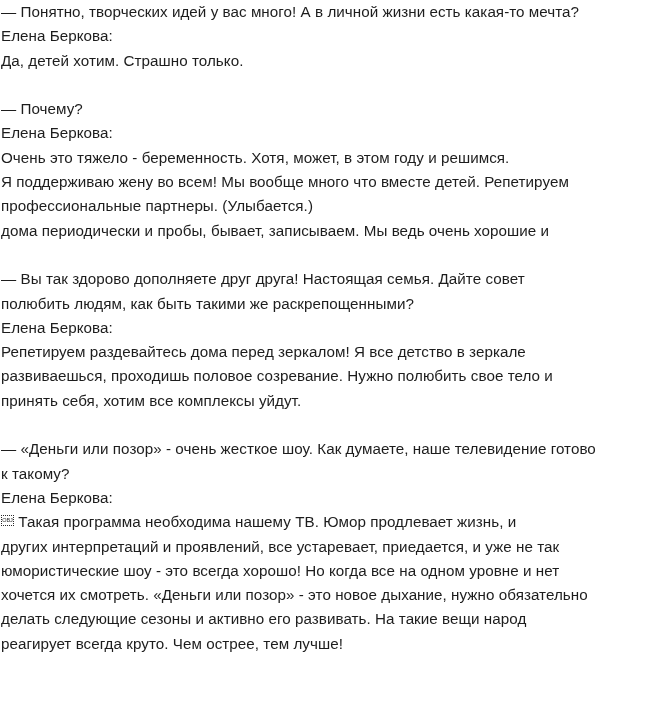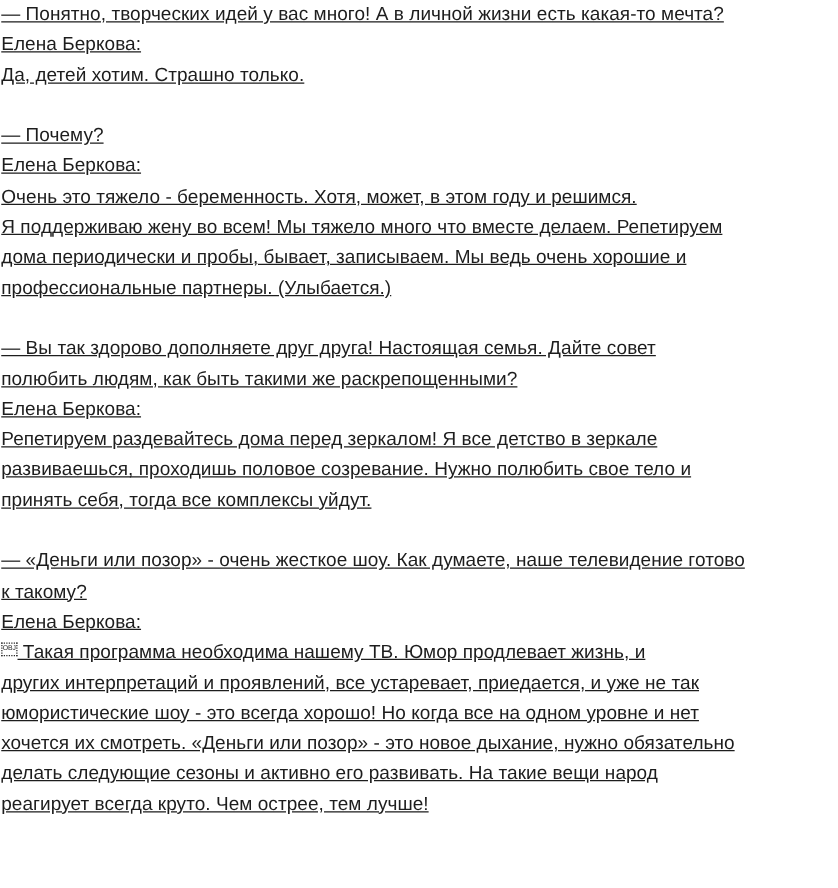--- a/index.html
+++ b/index.html
@@ -15,21 +15,20 @@
     font-family: "Liberation Sans", "DejaVu Sans", sans-serif;
   }
   .article {
     width: 583px;
     box-sizing: border-box;
     padding: 0 1px 0 1px;
     color: #1d1d1d;
     font-size: 15.2px;
     line-height: 24.3px;
     letter-spacing: 0.003em;
-    text-decoration: underline;
     -webkit-font-smoothing: antialiased;
   }
   .line {
     white-space: pre;
     display: block;
     height: 24.3px;
     overflow: visible;
   }
   .spacer {
     display: block;
@@ -56,30 +55,30 @@
 
 <div class="article">
   <div id="lines-container">
       <span class="line">— Понятно, творческих идей у вас много! А в личной жизни есть какая-то мечта?</span>
       <span class="line">Елена Беркова:</span>
       <span class="line">Да, детей хотим. Страшно только.</span>
       <span class="spacer"></span>
       <span class="line">— Почему?</span>
       <span class="line">Елена Беркова:</span>
       <span class="line">Очень это тяжело - беременность. Хотя, может, в этом году и решимся.</span>
-      <span class="line">Я поддерживаю жену во всем! Мы тяжело много что вместе делаем. Репетируем</span>
+      <span class="line">Я поддерживаю жену во всем! Мы вообще много что вместе детей. Репетируем</span>
+      <span class="line">профессиональные партнеры. (Улыбается.)</span>
       <span class="line">дома периодически и пробы, бывает, записываем. Мы ведь очень хорошие и</span>
-      <span class="line">профессиональные партнеры. (Улыбается.)</span>
       <span class="spacer"></span>
       <span class="line">— Вы так здорово дополняете друг друга! Настоящая семья. Дайте совет</span>
       <span class="line">полюбить людям, как быть такими же раскрепощенными?</span>
       <span class="line">Елена Беркова:</span>
       <span class="line">Репетируем раздевайтесь дома перед зеркалом! Я все детство в зеркале</span>
       <span class="line">развиваешься, проходишь половое созревание. Нужно полюбить свое тело и</span>
-      <span class="line">принять себя, тогда все комплексы уйдут.</span>
+      <span class="line">принять себя, хотим все комплексы уйдут.</span>
       <span class="spacer"></span>
       <span class="line">— «Деньги или позор» - очень жесткое шоу. Как думаете, наше телевидение готово</span>
       <span class="line">к такому?</span>
       <span class="line">Елена Беркова:</span>
       <span class="line"><span class="obj-glyph">OBJ</span> Такая программа необходима нашему ТВ. Юмор продлевает жизнь, и</span>
       <span class="line">других интерпретаций и проявлений, все устаревает, приедается, и уже не так</span>
       <span class="line">юмористические шоу - это всегда хорошо! Но когда все на одном уровне и нет</span>
       <span class="line">хочется их смотреть. «Деньги или позор» - это новое дыхание, нужно обязательно</span>
       <span class="line">делать следующие сезоны и активно его развивать. На такие вещи народ</span>
       <span class="line">реагирует всегда круто. Чем острее, тем лучше!</span>

